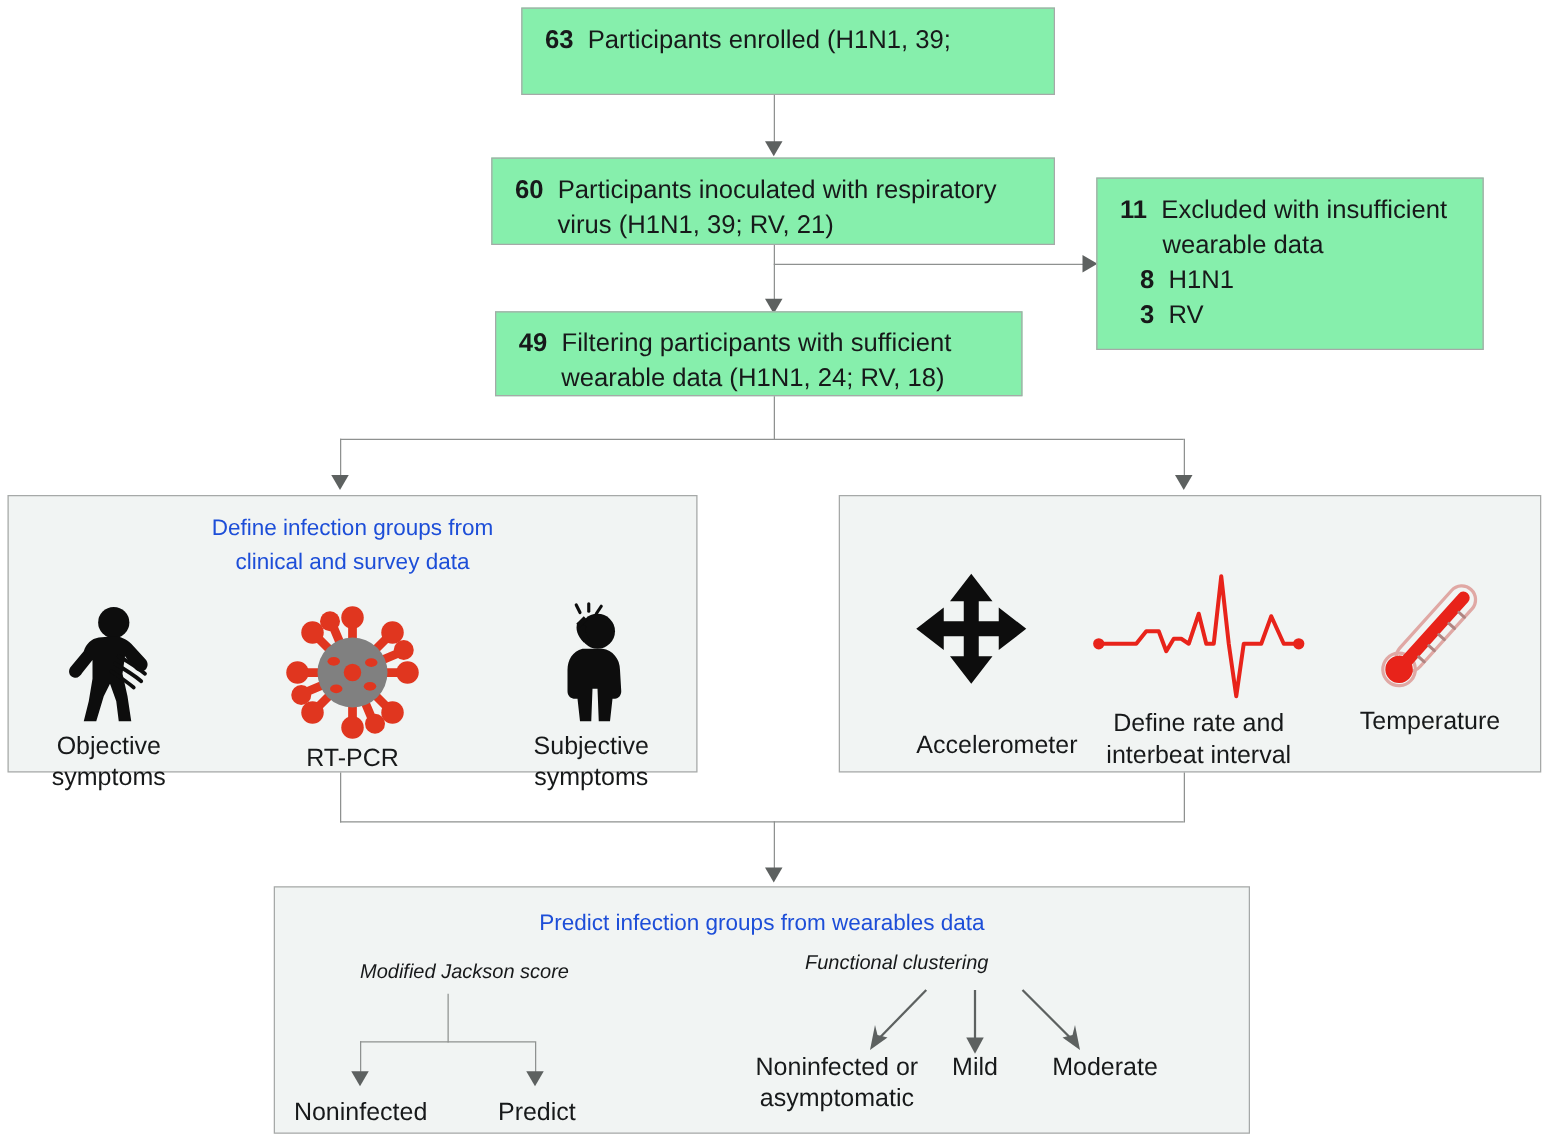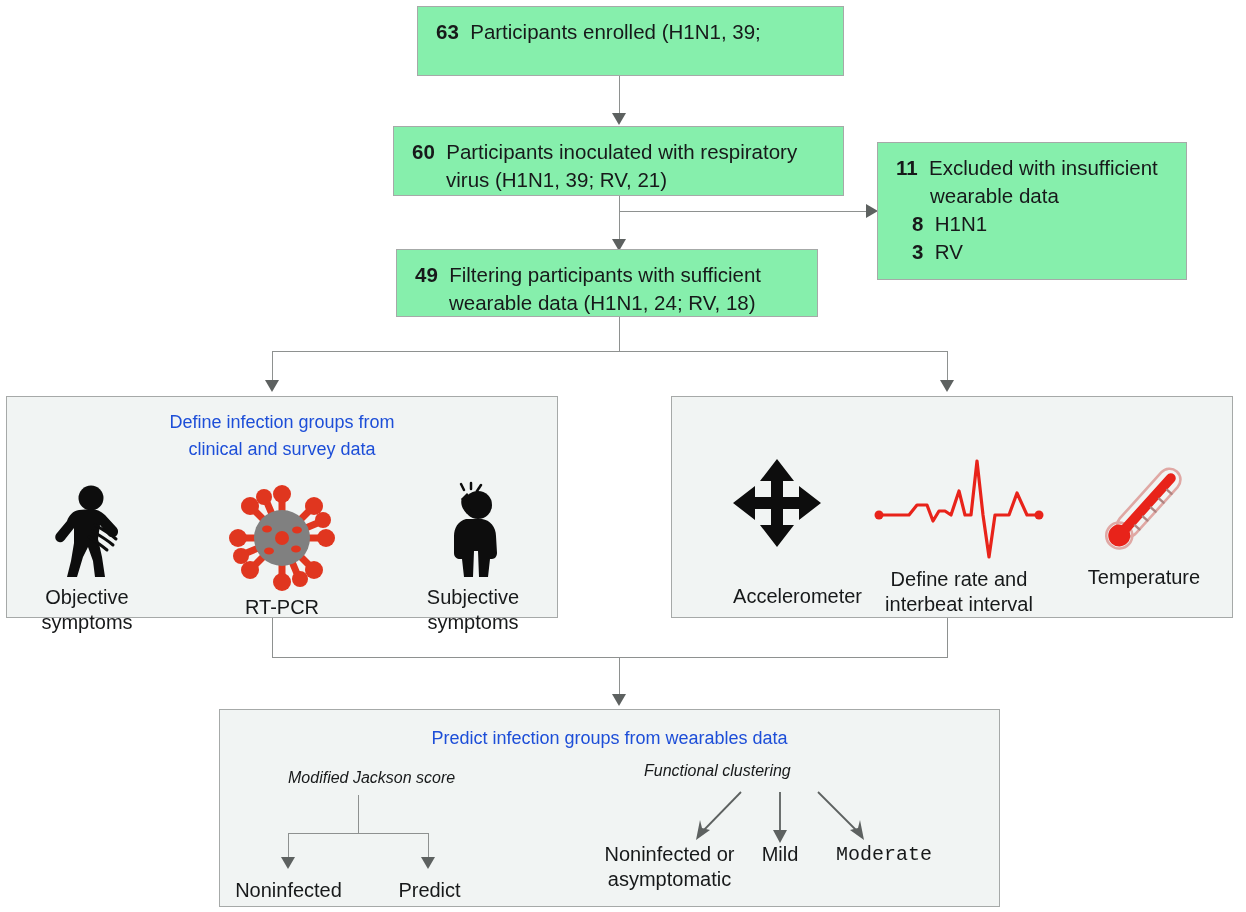--- a/index.html
+++ b/index.html
@@ -284,16 +284,16 @@
         <path d="M86 52 L100 42 L92 40 L90 32 Z"></path>
         <path d="M170 55 L163 42 L177 42 Z"></path>
         <path d="M254 52 L240 42 L248 40 L250 32 Z"></path>
       </g>
     </svg>
     <div class="leaf" style="left:362px;top:132px;width:175px;">
       <span>Noninfected or</span><br>
       <span>asymptomatic</span>
     </div>
     <div class="leaf" style="left:520px;top:132px;width:80px;">Mild</div>
-    <div class="leaf" style="left:594px;top:132px;width:140px;font-family:Liberation Mono, monospace;">Moderate</div>
+    <div class="leaf" style="left:594px;top:132px;width:140px;">Moderate</div>
   </div>
 
 </div>
 
 </body></html>

